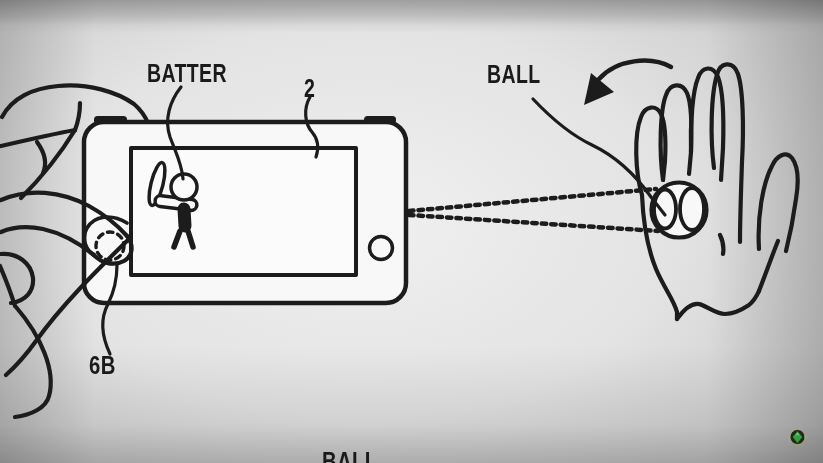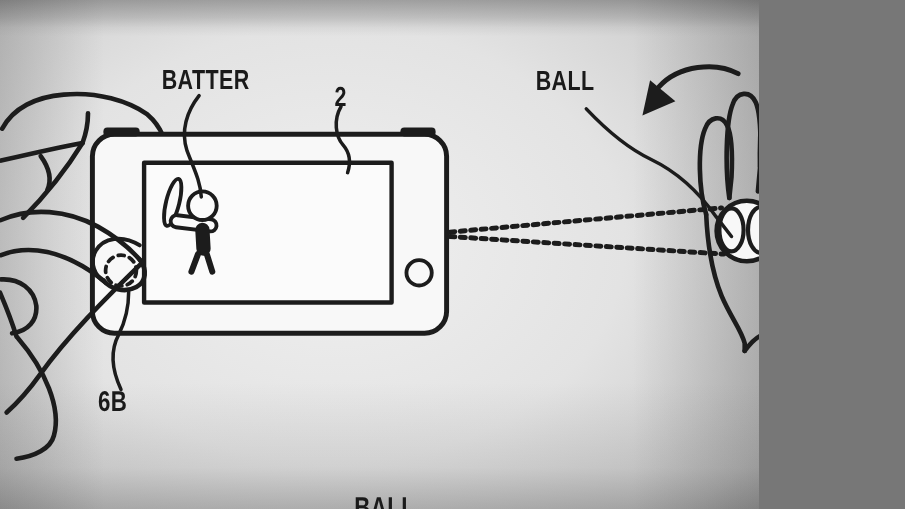--- a/index.html
+++ b/index.html
@@ -1,17 +1,17 @@
 <!DOCTYPE html>
 <html><head>
 <meta charset="utf-8">
 <style>
   html,body{margin:0;padding:0;background:#777;}
   #stage{
-    position:relative;width:690px;height:463px;overflow:hidden;
+    position:relative;width:823px;height:463px;overflow:hidden;
     font-family:"Liberation Sans",sans-serif;
   }
   .bg{
     position:absolute;inset:0;
     background:
       linear-gradient(to bottom, rgba(25,25,25,.32) 0px, rgba(70,70,70,.22) 16px, rgba(120,120,120,.10) 25px, rgba(0,0,0,0) 33px),
       linear-gradient(to top, rgba(40,40,40,.26) 0px, rgba(80,80,80,.12) 38px, rgba(0,0,0,0) 115px),
       linear-gradient(to right, rgba(50,50,50,.20) 0px, rgba(0,0,0,0) 95px),
       linear-gradient(to left, rgba(50,50,50,.22) 0px, rgba(0,0,0,0) 115px),
       radial-gradient(ellipse 85% 95% at 44% 48%, #f0f0f0 0%, #e3e3e3 45%, #c9c9c9 78%, #a9a9a9 100%);

